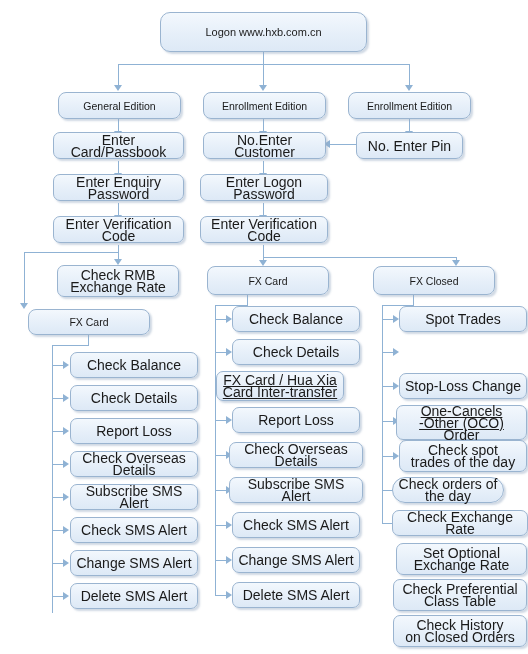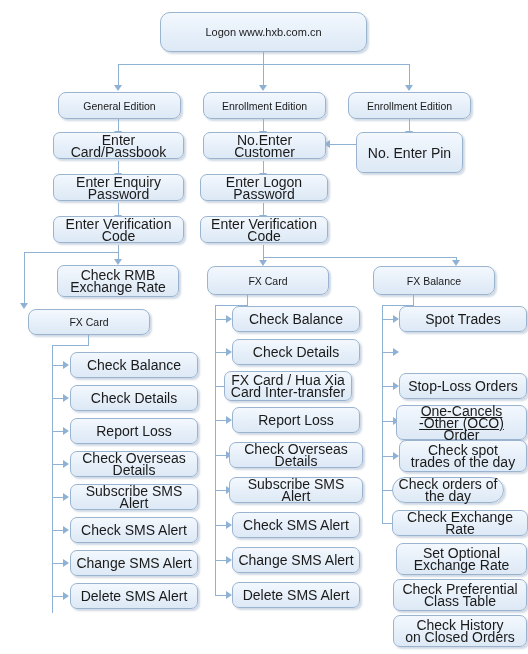--- a/index.html
+++ b/index.html
@@ -172,52 +172,52 @@
   <div class="node lvl1" style="left:348px;top:92px;width:123px;height:27px;">Enrollment Edition</div>
 
   <div class="node" style="left:53px;top:132px;width:131px;height:27px;">Enter Card/Passbook</div>
   <div class="node" style="left:53px;top:174px;width:131px;height:27px;">Enter Enquiry Password</div>
   <div class="node" style="left:53px;top:216px;width:131px;height:27px;">Enter Verification Code</div>
 
   <div class="node" style="left:200px;top:174px;width:128px;height:27px;">Enter Logon Password</div>
   <div class="node" style="left:203px;top:132px;width:123px;height:27px;">No.Enter Customer</div>
   <div class="node" style="left:200px;top:216px;width:128px;height:27px;">Enter Verification Code</div>
 
-  <div class="node" style="left:356px;top:132px;width:107px;height:41px;">No. Enter Pin</div>
+  <div class="node" style="left:356px;top:132px;width:107px;height:27px;">No. Enter Pin</div>
 
   <div class="node" style="left:57px;top:265px;width:122px;height:32px;">Check RMB
 Exchange Rate</div>
   <div class="node lvl1" style="left:28px;top:309px;width:122px;height:26px;">FX Card</div>
 
   <div class="node" style="left:70px;top:352px;width:128px;height:26px;">Check Balance</div>
   <div class="node" style="left:70px;top:385px;width:128px;height:26px;">Check Details</div>
   <div class="node" style="left:70px;top:418px;width:128px;height:26px;">Report Loss</div>
   <div class="node" style="left:70px;top:451px;width:128px;height:26px;">Check Overseas Details</div>
   <div class="node" style="left:70px;top:484px;width:128px;height:26px;">Subscribe SMS Alert</div>
   <div class="node" style="left:70px;top:517px;width:128px;height:26px;">Check SMS Alert</div>
   <div class="node" style="left:70px;top:550px;width:128px;height:26px;">Change SMS Alert</div>
   <div class="node" style="left:70px;top:583px;width:128px;height:26px;">Delete SMS Alert</div>
 
   <div class="node lvl1" style="left:207px;top:266px;width:122px;height:29px;">FX Card</div>
 
   <div class="node" style="left:232px;top:306px;width:128px;height:26px;">Check Balance</div>
   <div class="node" style="left:232px;top:339px;width:128px;height:26px;">Check Details</div>
-  <div class="node" style="left:224px;top:371px;width:128px;height:30px;">FX Card / Hua Xia
+  <div class="node" style="left:216px;top:371px;width:128px;height:30px;text-decoration:underline;">FX Card / Hua Xia
 Card Inter-transfer</div>
   <div class="node" style="left:232px;top:407px;width:128px;height:26px;">Report Loss</div>
   <div class="node" style="left:229px;top:442px;width:134px;height:26px;">Check Overseas Details</div>
   <div class="node" style="left:229px;top:477px;width:134px;height:26px;">Subscribe SMS Alert</div>
   <div class="node" style="left:232px;top:512px;width:128px;height:26px;">Check SMS Alert</div>
   <div class="node" style="left:232px;top:547px;width:128px;height:26px;">Change SMS Alert</div>
   <div class="node" style="left:232px;top:582px;width:128px;height:26px;">Delete SMS Alert</div>
 
-  <div class="node lvl1" style="left:373px;top:266px;width:122px;height:29px;">FX Balance</div>
+  <div class="node lvl1" style="left:373px;top:266px;width:122px;height:29px;">FX Closed</div>
 
   <div class="node" style="left:399px;top:306px;width:128px;height:26px;text-align:center;">Spot Trades</div>
-  <div class="node" style="left:399px;top:373px;width:128px;height:26px;">Stop-Loss Orders</div>
+  <div class="node" style="left:399px;top:373px;width:128px;height:26px;">Stop-Loss Change</div>
   <div class="node" style="left:396px;top:405px;width:131px;height:35px;text-decoration:underline;">One-Cancels
 -Other (OCO) Order</div>
   <div class="node" style="left:399px;top:440px;width:128px;height:32px;">Check spot
 trades of the day</div>
   <div class="node" style="left:392px;top:477px;width:112px;height:26px;border-radius:13px;">Check orders of the day</div>
   <div class="node" style="left:392px;top:510px;width:136px;height:26px;">Check Exchange Rate</div>
   <div class="node" style="left:396px;top:543px;width:131px;height:32px;">Set Optional
 Exchange Rate</div>
   <div class="node" style="left:393px;top:579px;width:134px;height:32px;">Check Preferential
 Class Table</div>

